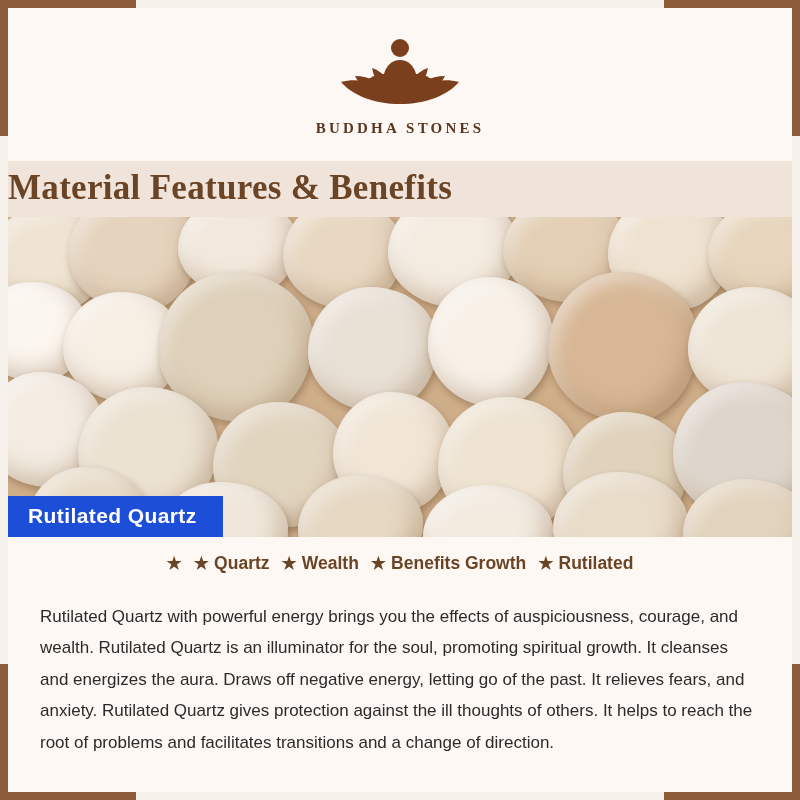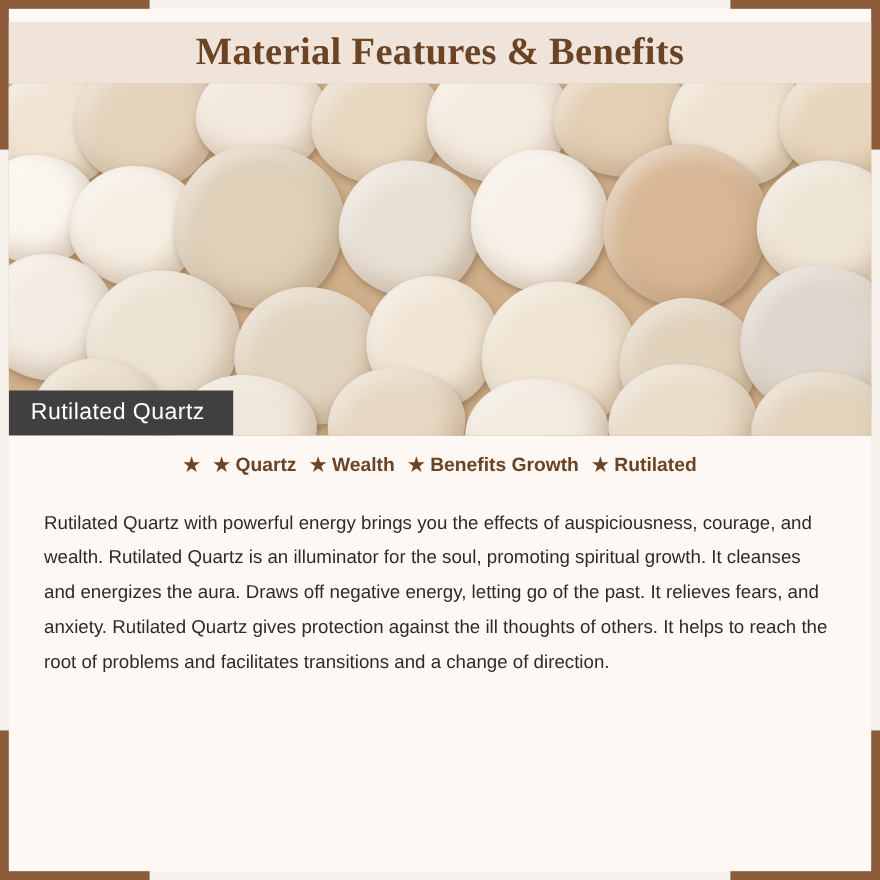--- a/index.html
+++ b/index.html
@@ -49,24 +49,23 @@
   .brand-name {
     margin-top: 4px;
     font-size: 15px;
     letter-spacing: 3.2px;
     color: #5a3520;
     font-weight: bold;
     font-family: "Liberation Serif", serif;
   }
 
   .title-bar {
-    margin-top: 12px;
+    margin-top: 24px;
     background: #f0e4da;
     padding: 7px 0 9px 0;
-    text-align: center;
   }
   .title-bar h1 {
     margin: 0;
     font-family: "Liberation Serif", serif;
     font-size: 35px;
     font-weight: bold;
     color: #6b4426;
     letter-spacing: 0.3px;
   }
 
@@ -81,25 +80,25 @@
     position: absolute;
     border-radius: 48% 52% 45% 55% / 52% 45% 55% 48%;
     box-shadow: inset -8px -10px 22px rgba(140,100,60,0.35),
                 inset 6px 8px 18px rgba(255,255,255,0.55),
                 2px 4px 7px rgba(90,60,30,0.35);
   }
   .label-strip {
     position: absolute;
     left: 0;
     bottom: 0;
-    background: #404040;
+    background: #1d4ed8;
     color: #ffffff;
     padding: 8px 26px 9px 20px;
     font-size: 21px;
-    font-weight: normal;
+    font-weight: bold;
     letter-spacing: 0.4px;
     font-family: "Liberation Sans", sans-serif;
   }
 
   
   .benefits {
     display: flex;
     justify-content: center;
     align-items: center;
     gap: 12px;
@@ -132,20 +131,43 @@
 
 <div class="page">
 
   <div class="corner corner-tl"></div>
   <div class="corner corner-tr"></div>
   <div class="corner corner-bl"></div>
   <div class="corner corner-br"></div>
 
   <div class="inner">
 
+    <div class="brand">
+      <span>
+        <svg class="logo-svg" width="170" height="90" viewBox="0 0 170 90" xmlns="http://www.w3.org/2000/svg">
+          <g fill="#7a3f1d">
+
+            <path d="M85 78 C60 78 38 70 26 56 C40 52 58 55 70 63 C76 67 81 72 85 78 Z"></path>
+            <path d="M85 78 C66 76 48 66 40 50 C54 50 68 57 77 68 C80 71 83 75 85 78 Z"></path>
+            <path d="M85 78 C72 72 60 58 57 42 C69 46 79 58 84 70 C85 73 85 76 85 78 Z"></path>
+
+            <path d="M85 78 C110 78 132 70 144 56 C130 52 112 55 100 63 C94 67 89 72 85 78 Z"></path>
+            <path d="M85 78 C104 76 122 66 130 50 C116 50 102 57 93 68 C90 71 87 75 85 78 Z"></path>
+            <path d="M85 78 C98 72 110 58 113 42 C101 46 91 58 86 70 C85 73 85 76 85 78 Z"></path>
+
+            <circle cx="85" cy="22" r="9"></circle>
+            <path d="M85 34 C93 34 99 40 101 48 C103 56 100 62 96 66 L74 66 C70 62 67 56 69 48 C71 40 77 34 85 34 Z"></path>
+            <path d="M69 48 C59 48 50 54 46 62 C56 64 64 60 70 56 Z"></path>
+            <path d="M101 48 C111 48 120 54 124 62 C114 64 106 60 100 56 Z"></path>
+            <path d="M66 66 C70 72 78 75 85 75 C92 75 100 72 104 66 Z"></path>
+          </g>
+        </svg>
+      </span>
+      <div class="brand-name">BUDDHA STONES</div>
+    </div>
 
     <div class="title-bar">
       <h1>Material Features &amp; Benefits</h1>
     </div>
 
     <div class="photo">
 
       <div class="stone" style="left:-20px;  top:-10px;  width:120px; height:105px; background:#efe3d2;"></div>
       <div class="stone" style="left:60px;   top:-25px;  width:130px; height:120px; background:#e5d3bd;"></div>
       <div class="stone" style="left:170px;  top:-20px;  width:120px; height:100px; background:#f2e8dc;"></div>

